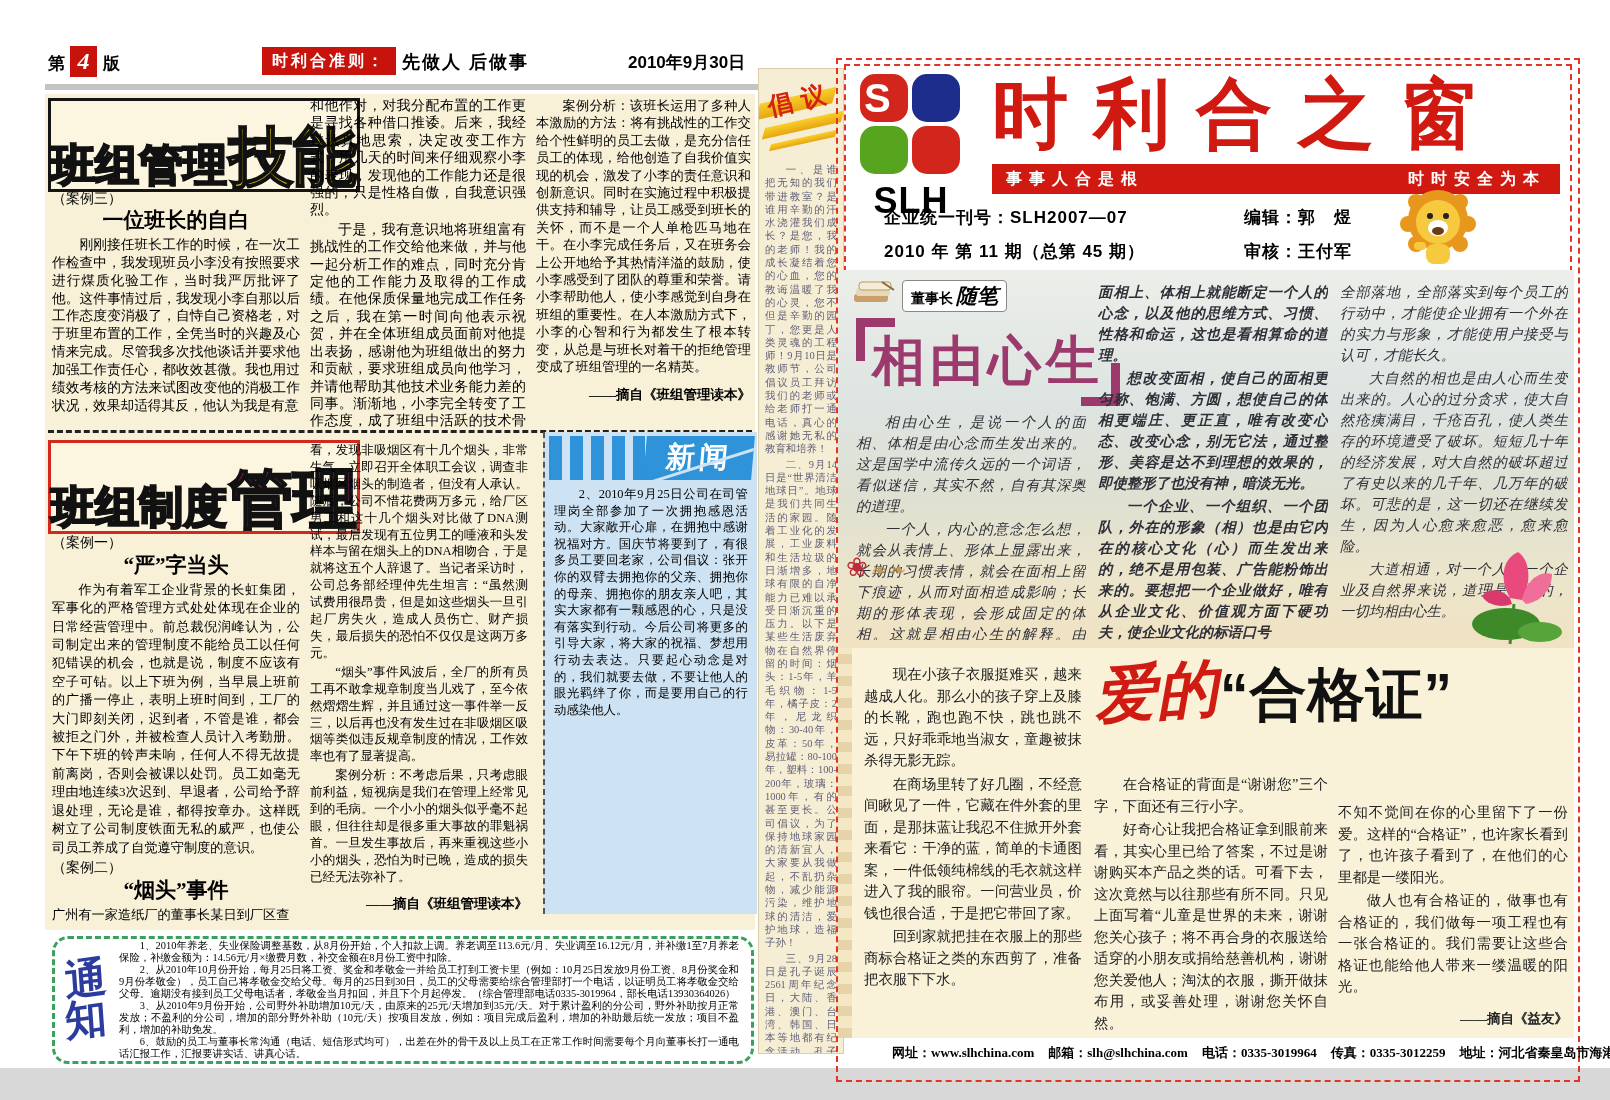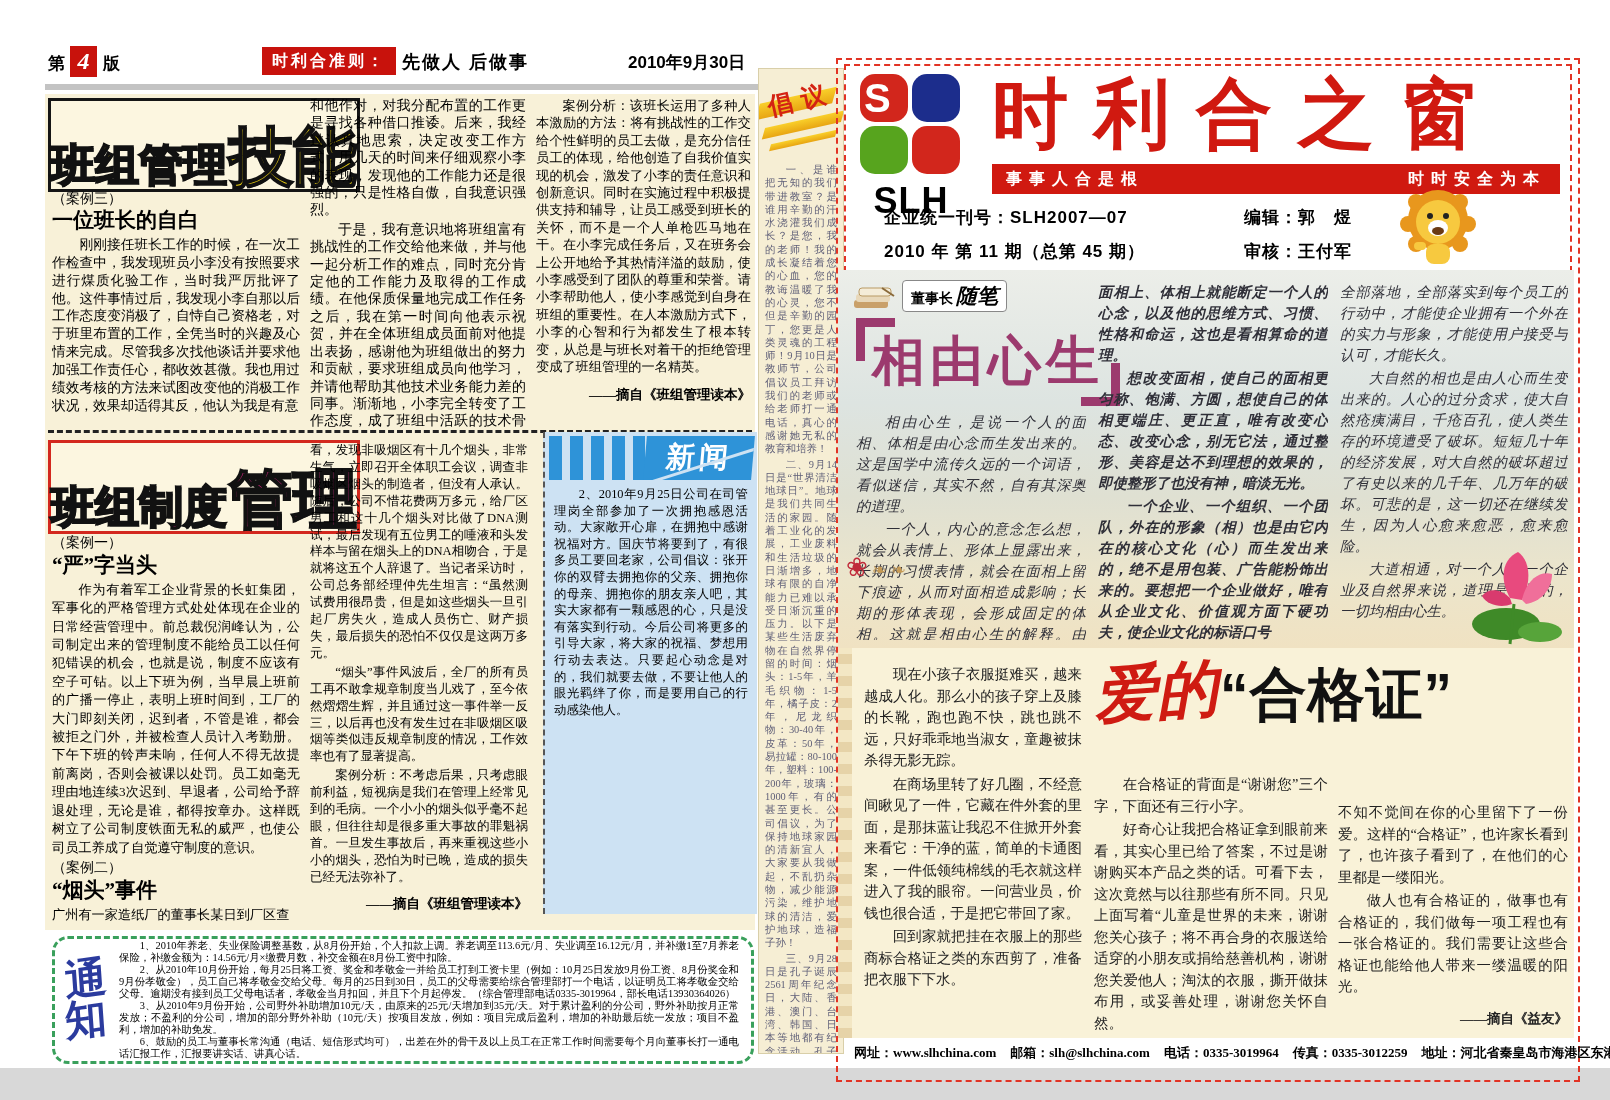--- a/index.html
+++ b/index.html
@@ -31,21 +31,21 @@
   .hl-box{left:48px;width:294px;height:84px;border:3px solid #151515;background:#fcf6e0;
           display:flex;align-items:flex-end;justify-content:center;padding:2px 6px;white-space:nowrap;}
   .hl-skill{top:98px;}
   .hl-sys{top:440px;border-color:#d3281e;}
   .hl-main{font-size:44px;font-weight:900;line-height:1;}
   .hl-accent{font-size:64px;font-weight:900;line-height:.9;margin-left:2px;}
   .hl-yellow{color:#f3d712;-webkit-text-stroke:2px #111;text-shadow:1px 1px 0 #111;}
   .hl-pink{color:#e4298c;-webkit-text-stroke:2px #111;text-shadow:1px 1px 0 #111;}
 
   .case-label{font-size:14px;margin:2px 0 2px 0;}
-  .case-title{font-size:21px;font-weight:bold;text-align:left;margin:4px 0 6px 0;}
+  .case-title{font-size:21px;font-weight:bold;text-align:center;margin:4px 0 6px 0;}
   .attr{font-weight:bold;text-align:right;font-size:13.5px;margin-top:10px;}
 
   .col{overflow:hidden;}
   .s-col1{left:52px;top:188px;width:248px;height:238px;font-size:13.7px;line-height:17.9px;}
   .s-col2{left:310px;top:97px;width:216px;height:330px;font-size:14px;line-height:17.4px;}
   .s-col3{left:536px;top:97px;width:215px;height:330px;font-size:13.2px;line-height:17.4px;}
 
   .divider1{left:48px;top:430px;width:704px;border-top:3px dashed #222;}
 
   .y-col1{left:52px;top:532px;width:248px;height:398px;font-size:13.2px;line-height:18.4px;}
@@ -97,21 +97,21 @@
                display:flex;justify-content:space-between;align-items:center;padding:0 14px;
                font-size:16px;font-weight:bold;letter-spacing:7px;white-space:nowrap;}
   .mi{font-size:17px;font-weight:bold;letter-spacing:1px;}
   .mi1a{left:884px;top:206px;} .mi1b{left:1244px;top:206px;}
   .mi2a{left:884px;top:240px;} .mi2b{left:1244px;top:240px;}
   .lion{left:1392px;top:184px;}
 
   
   .essay-bg{left:838px;top:270px;width:736px;height:378px;
             background:linear-gradient(180deg,#eceee9 0%,#dde4e1 35%,#dfe0d2 60%,#ece5cb 82%,#f0e2c2 100%);}
-  .badge{left:852px;top:280px;display:flex;align-items:flex-end;gap:6px;}
+  .badge{left:852px;top:280px;display:flex;align-items:flex-start;gap:6px;}
   .badge-chip{background:#fff;border:1px solid #888;border-radius:4px;padding:1px 8px;display:flex;align-items:baseline;gap:3px;}
   .badge-small{font-size:14px;font-weight:bold;}
   .badge-big{font-size:21px;font-weight:900;font-style:italic;}
   .essay-title{left:858px;top:320px;font-size:53px;font-weight:900;color:#9c3a6e;letter-spacing:5px;
                padding:6px 14px;position:absolute;}
   .essay-title::before{content:"";position:absolute;left:-2px;top:-2px;width:30px;height:34px;
                border-left:9px solid #9c3a6e;border-top:9px solid #9c3a6e;}
   .essay-title::after{content:"";position:absolute;right:-2px;bottom:-2px;width:30px;height:34px;
                border-right:9px solid #9c3a6e;border-bottom:9px solid #9c3a6e;}
   .e-col{font-style:italic;color:#2f2f38;font-size:14.4px;line-height:21px;overflow:hidden;}
@@ -127,21 +127,21 @@
              background:repeating-linear-gradient(0deg,#e6d3a8 0 10px,#f3e7c4 10px 22px);}
   .l-col{font-size:14.4px;line-height:21.5px;overflow:hidden;color:#222;}
   .l-col1{left:864px;top:664px;width:218px;height:360px;}
   .love-title{left:1094px;top:650px;display:flex;align-items:flex-end;white-space:nowrap;}
   .love-red{color:#cf1b12;font-size:62px;font-weight:900;font-style:italic;transform:rotate(-4deg);margin-right:2px;}
   .love-black{color:#111;font-size:57px;font-weight:900;font-family:"Liberation Sans","DejaVu Sans",sans-serif;letter-spacing:1px;}
   .l-col2{left:1094px;top:774px;width:234px;height:256px;}
   .l-col3top{left:1446px;top:664px;width:122px;height:134px;}
   .l-col3bot{left:1338px;top:802px;width:230px;height:230px;}
 
-  .footer{left:854px;top:1044px;width:636px;display:flex;gap:14px;font-size:13px;font-weight:bold;white-space:nowrap;}
+  .footer{left:892px;top:1044px;width:636px;display:flex;gap:14px;font-size:13px;font-weight:bold;white-space:nowrap;}
 
   .lotus{left:1448px;top:546px;}
 </style>
 </head>
 <body>
 
 <div id="page">
 
   <div class="abs gray-bottom"></div>
 

